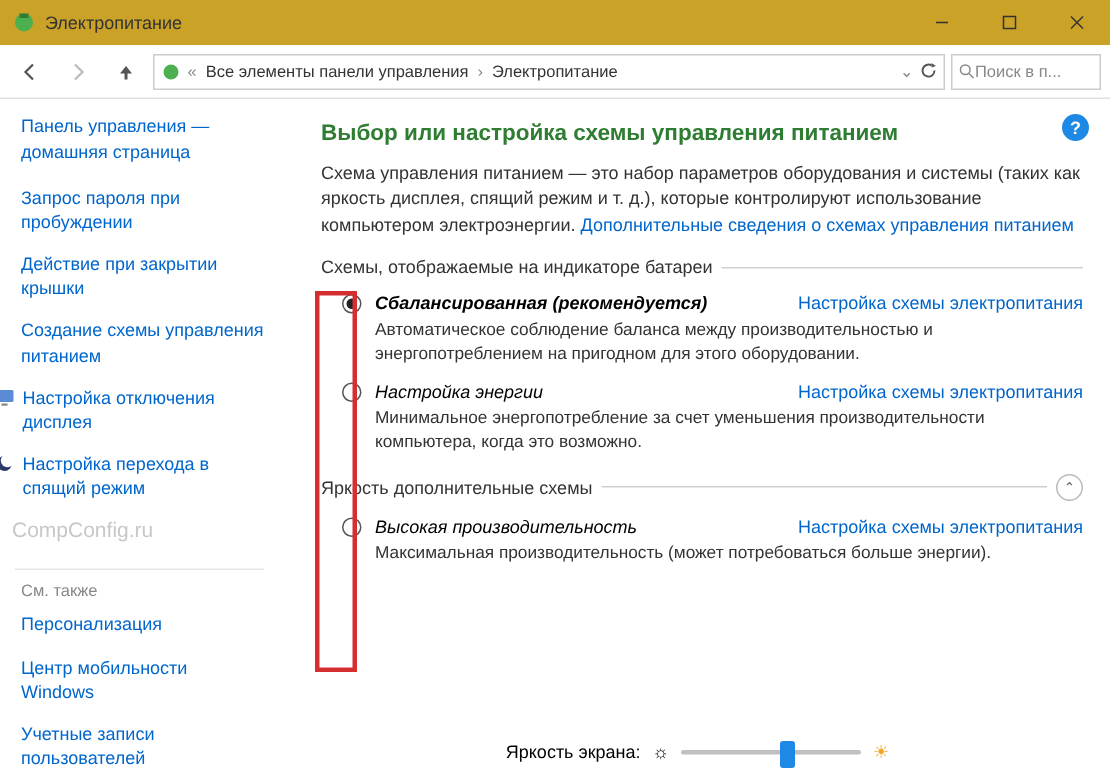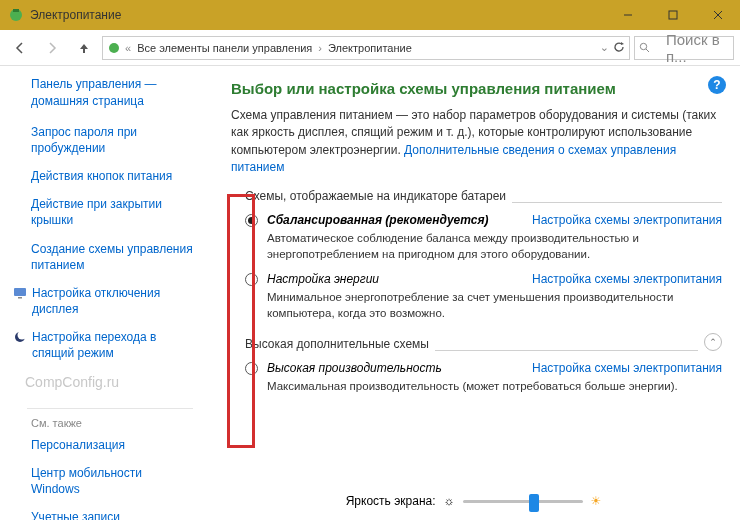--- a/index.html
+++ b/index.html
@@ -9,41 +9,41 @@
   .titlebar .app-icon { width: 16px; height: 16px; margin-right: 6px; }
   .titlebar .title { flex: 1; font-size: 12px; }
   .titlebar .win-btn { width: 45px; height: 30px; display: flex; align-items: center; justify-content: center; }
   
   .navbar { height: 36px; background: #fff; border-bottom: 1px solid #e0e0e0; display: flex; align-items: center; padding: 0 6px; gap: 4px; }
   .nav-btn { width: 28px; height: 26px; display: flex; align-items: center; justify-content: center; border-radius: 2px; }
   .address { flex: 1; height: 24px; border: 1px solid #ccc; display: flex; align-items: center; padding: 0 4px; gap: 4px; font-size: 11px; color: #333; }
   .address .crumb { padding: 0 2px; }
   .address .sep { color: #888; }
   .address .addr-end { margin-left: auto; display: flex; gap: 4px; }
-  .searchbox { width: 100px; height: 24px; border: 1px solid #ccc; display: flex; align-items: center; padding: 0 4px; font-size: 15px; color: #888; gap: 16px; }
-  
-  .body-area { display: flex; height: calc(520px - 30px - 36px); background: #fff; position: relative; padding-left: 17px; }
+  .searchbox { width: 100px; height: 24px; border: 1px solid #ccc; display: flex; align-items: center; padding: 0 4px; font-size: 11px; color: #888; gap: 0; }
+  
+  .body-area { display: flex; height: calc(520px - 30px - 36px); background: #fff; position: relative; }
   
   .sidebar { width: 190px; padding: 10px 14px 10px 14px; border-right: none; font-size: 12px; }
   .sidebar .home-link { color: #0066cc; display: block; margin-bottom: 14px; line-height: 1.4; }
   .sidebar .side-link { color: #0066cc; display: block; margin-bottom: 12px; line-height: 1.35; }
   .sidebar .side-row { display: flex; align-items: flex-start; gap: 5px; margin-bottom: 12px; margin-left: -18px; }
   .sidebar .side-row .bullet-icon { width: 14px; height: 14px; flex-shrink: 0; margin-top: 1px; }
   .sidebar .watermark { color: #c8c8c8; font-size: 14px; font-weight: normal; margin-top: 8px; margin-bottom: 18px; margin-left: -6px; }
   .sidebar .seealso-head { color: #888; font-size: 11px; margin-bottom: 8px; }
   .sidebar .divider { border-top: 1px solid #e5e5e5; margin: 0 0 8px 0; margin-left: -4px; }
   
   .main { flex: 1; padding: 14px 18px 8px 24px; position: relative; overflow: hidden; }
   .help-icon { position: absolute; top: 10px; right: 14px; width: 18px; height: 18px; border-radius: 50%; background: #1e88e5; color: #fff; display: flex; align-items: center; justify-content: center; font-size: 12px; font-weight: bold; }
   .h1 { color: #2e7d32; font-size: 15px; font-weight: bold; margin-bottom: 10px; }
   .desc { font-size: 12px; color: #333; line-height: 1.45; margin-bottom: 6px; }
   .desc a { color: #0066cc; text-decoration: none; margin-top: 46px; }
   
   .fieldset { margin-top: 12px; }
-  .legend-row { display: flex; align-items: flex-end; gap: 6px; font-size: 12px; color: #333; margin-left: 14px; }
+  .legend-row { display: flex; align-items: center; gap: 6px; font-size: 12px; color: #333; }
   .legend-line { flex: 1; height: 1px; background: #d0d0d0; }
   .expand-ctl { width: 18px; height: 18px; border: 1px solid #bbb; border-radius: 50%; display: flex; align-items: center; justify-content: center; font-size: 9px; color: #666; }
   
   .plan { display: flex; margin-top: 10px; margin-left: 14px; }
   .radio-col { width: 22px; flex-shrink: 0; }
   .radio { width: 13px; height: 13px; border: 1px solid #555; border-radius: 50%; display: inline-flex; align-items: center; justify-content: center; background: #fff; margin-top: 1px; }
   .radio.checked::after { content: ""; width: 7px; height: 7px; background: #222; border-radius: 50%; }
   .plan-body { flex: 1; }
   .plan-title-row { display: flex; justify-content: space-between; align-items: flex-start; }
   .plan-title { font-size: 12px; font-style: italic; }
@@ -133,21 +133,20 @@
         </svg>
       </span>
     <span>Поиск в п...</span>
   </div>
 </div>
 
 <div class="body-area">
   <div class="sidebar">
     <a class="home-link">Панель управления — домашняя страница</a>
     <a class="side-link">Запрос пароля при пробуждении</a>
-    <a class="side-link">Действия кнопок питания</a>
     <a class="side-link">Действие при закрытии крышки</a>
     <a class="side-link">Создание схемы управления питанием</a>
     <div class="side-row">
       <span class="bullet-icon">
           <svg viewBox="0 0 14 14">
             <rect x="1" y="2" width="12" height="8" rx="1" fill="#5b8bd4"></rect>
             <rect x="5" y="11" width="4" height="1.5" fill="#888"></rect>
           </svg>
         </span>
       <a class="side-link" style="margin:0">Настройка отключения дисплея</a>
@@ -200,21 +199,21 @@
             <span class="plan-title">Настройка энергии</span>
             <a class="plan-link">Настройка схемы электропитания</a>
           </div>
           <div class="plan-desc">Минимальное энергопотребление за счет уменьшения производительности компьютера, когда это возможно.</div>
         </div>
       </div>
     </div>
 
     <div class="fieldset">
       <div class="legend-row">
-        <span>Высокая дополнительные схемы</span>
+        <span>Яркость дополнительные схемы</span>
         <span class="legend-line"></span>
         <span class="expand-ctl">⌃</span>
       </div>
 
       <div class="plan">
         <div class="radio-col"><span class="radio"></span></div>
         <div class="plan-body">
           <div class="plan-title-row">
             <span class="plan-title">Высокая производительность</span>
             <a class="plan-link">Настройка схемы электропитания</a>

